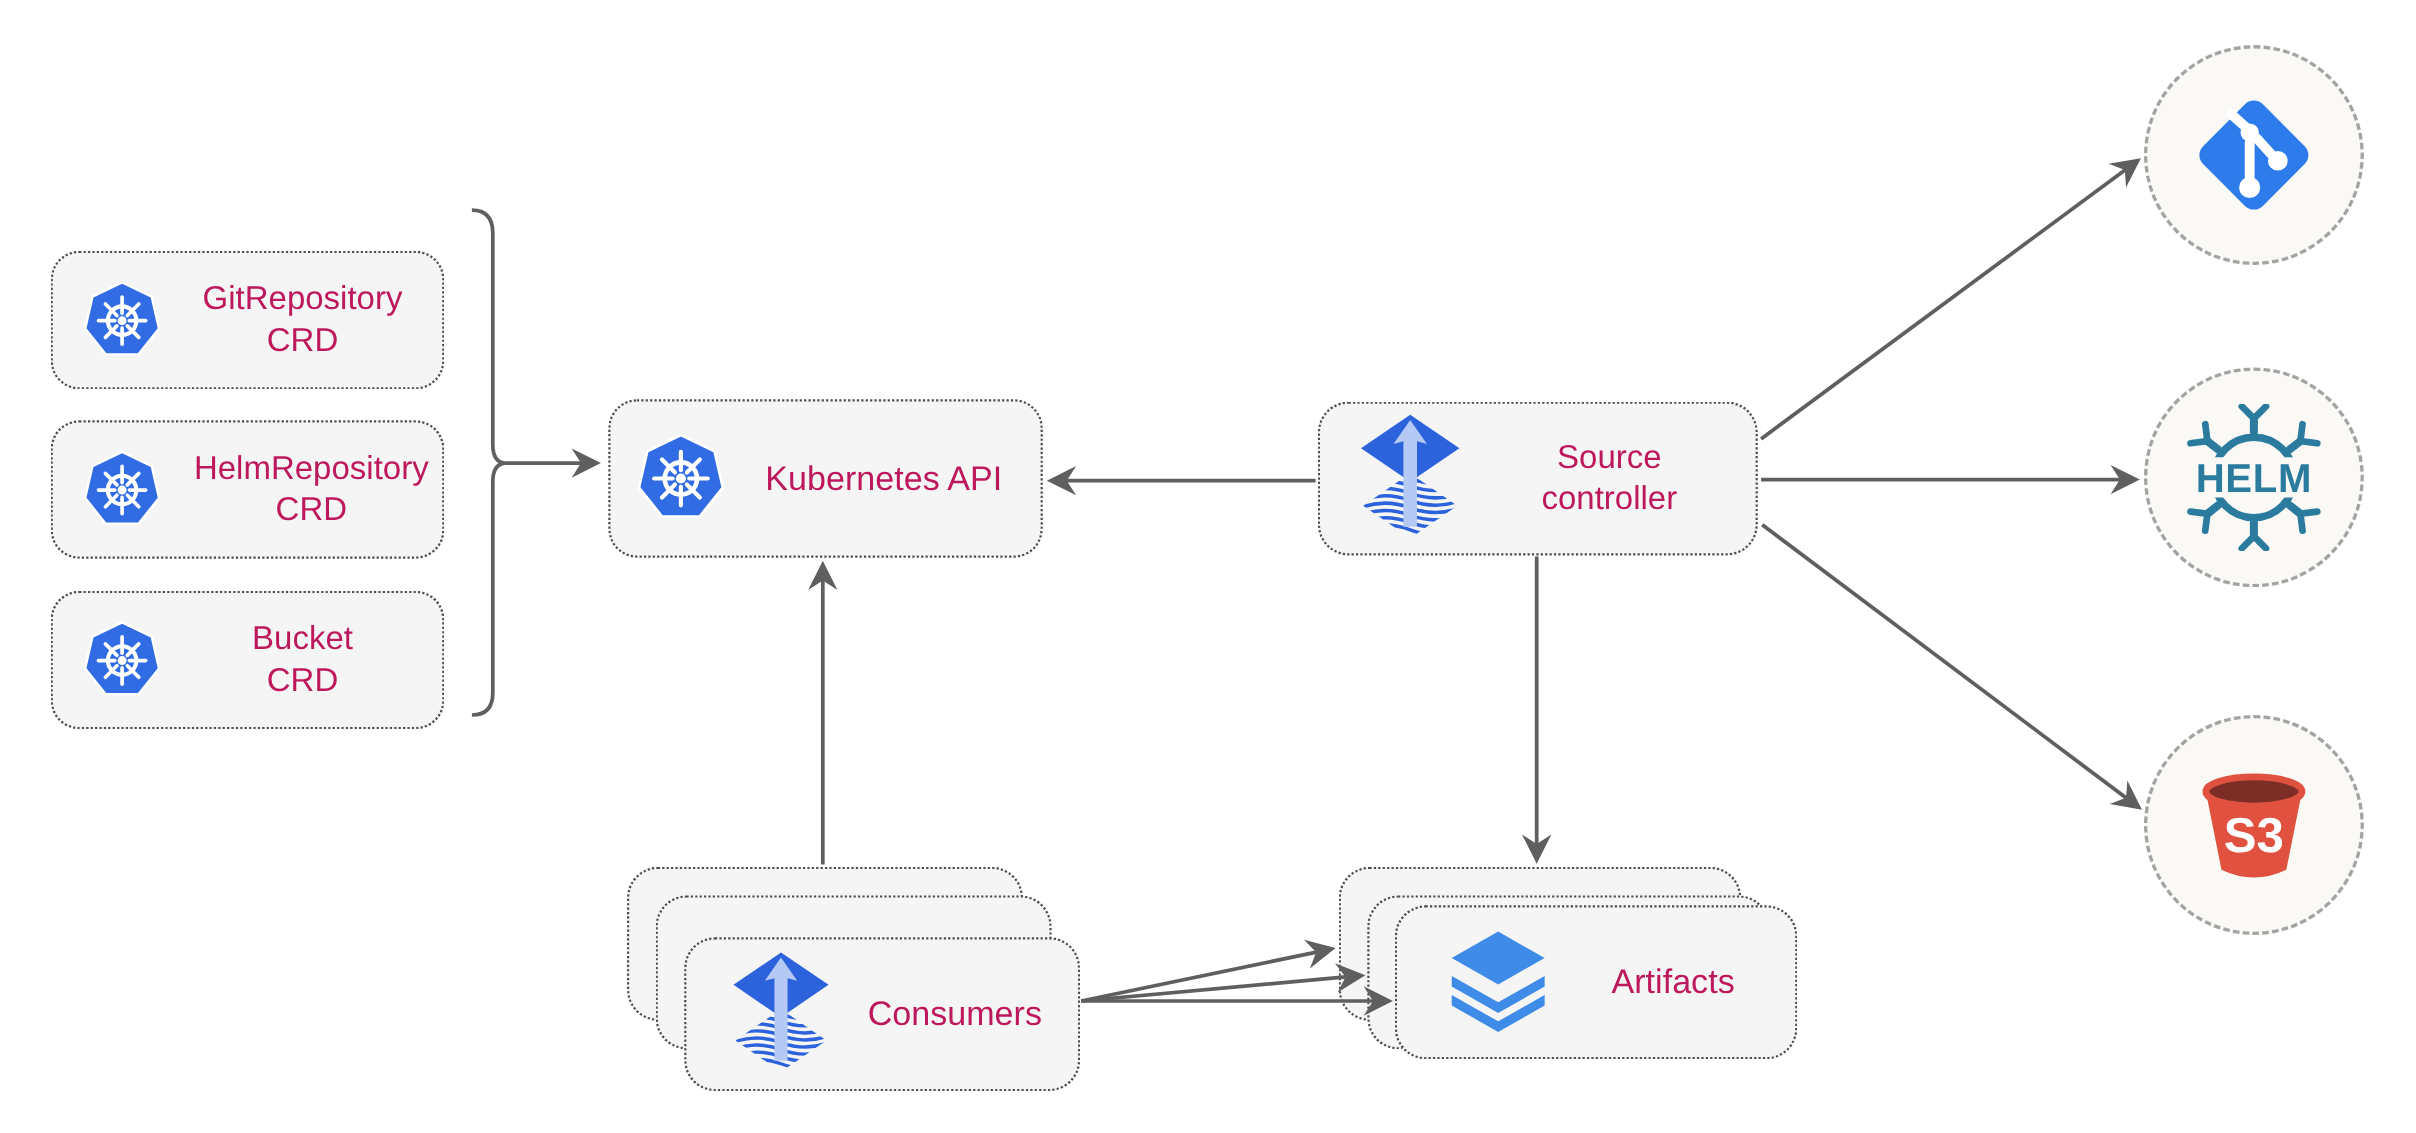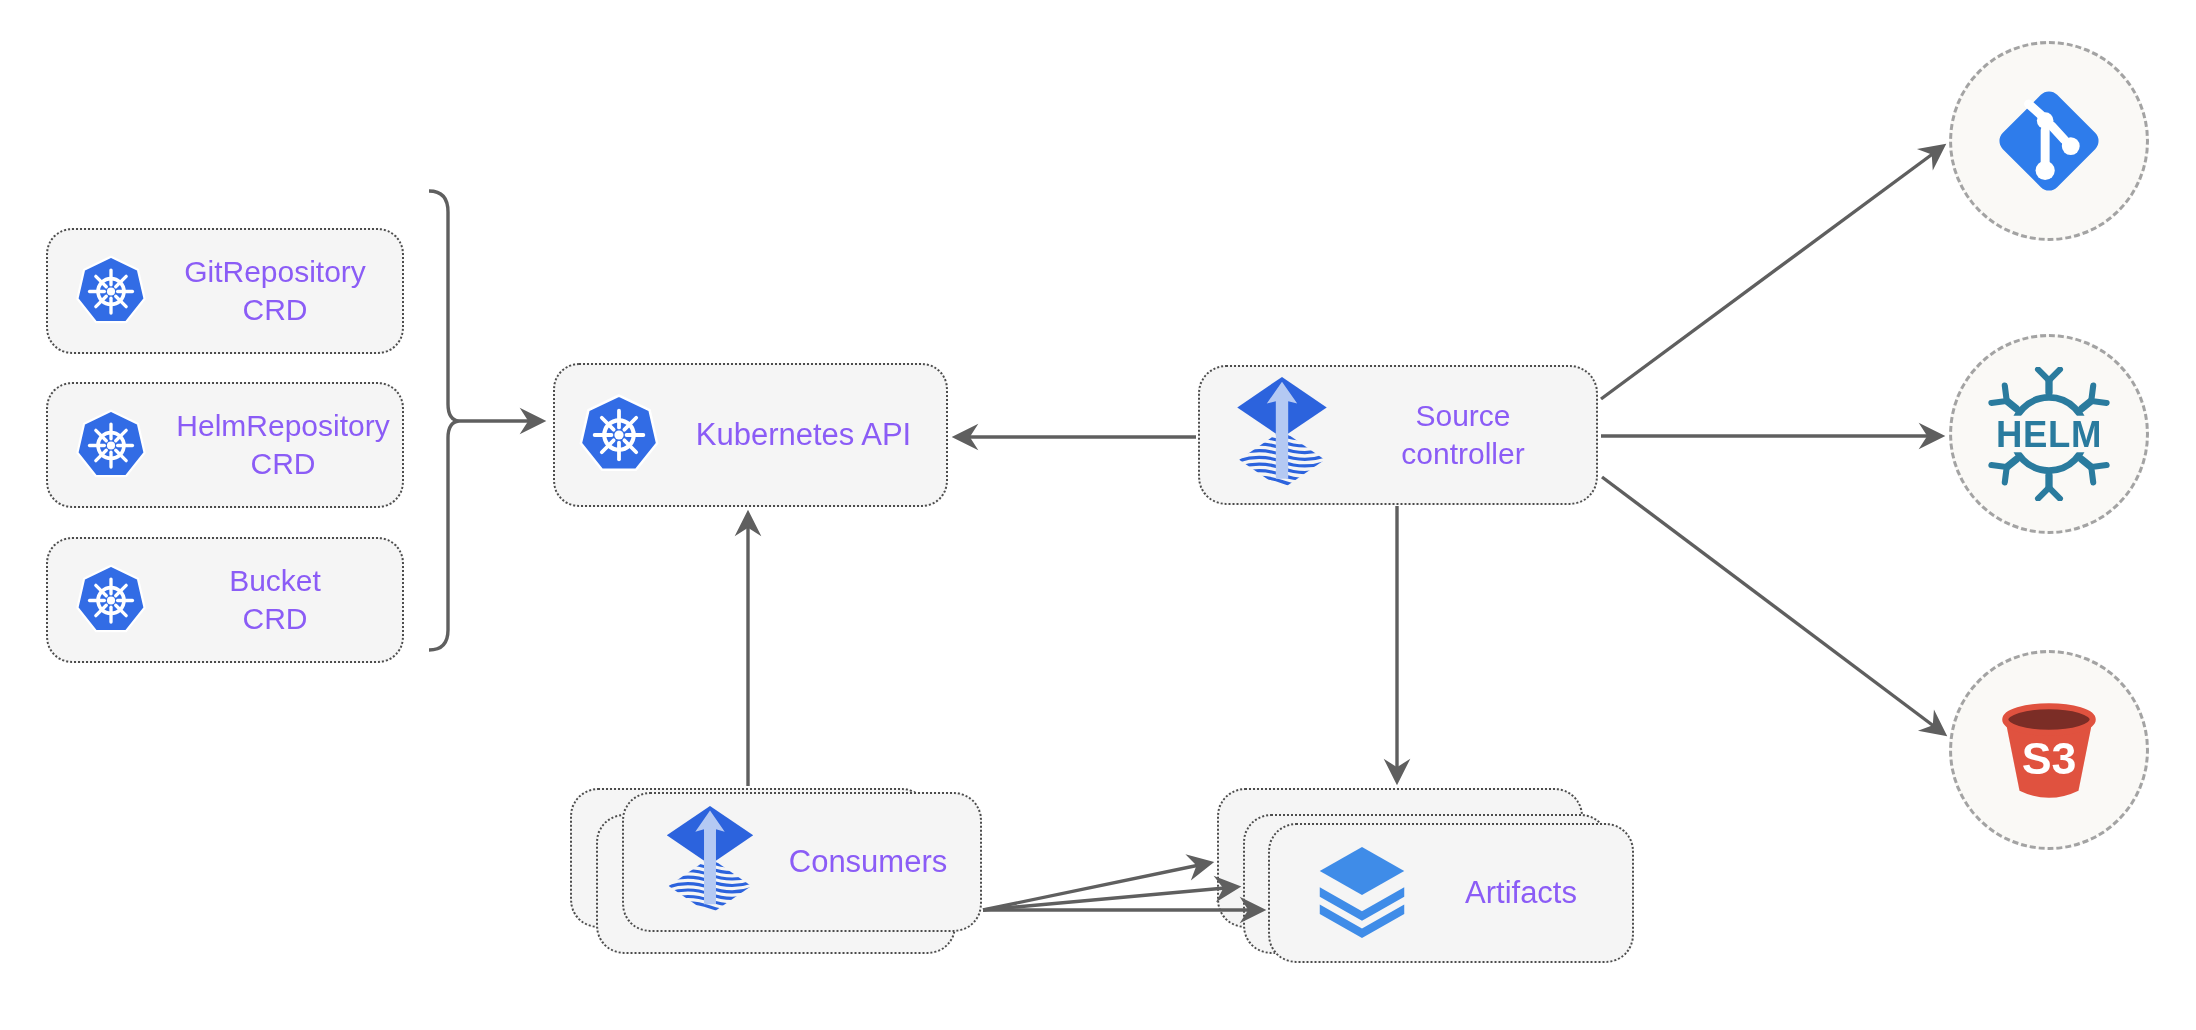--- a/index.html
+++ b/index.html
@@ -10,21 +10,21 @@
   .node{
     position:absolute;box-sizing:border-box;background:#f5f5f5;
     border:2px dotted #4c4c4c;border-radius:26px;
     display:flex;align-items:center;
   }
   .stackbox{
     position:absolute;box-sizing:border-box;background:#f5f5f5;
     border:2px dotted #4c4c4c;border-radius:28px;
   }
   .stackbox.front{display:flex;align-items:center;}
-  .node-label{flex:1;text-align:center;font-size:30px;line-height:38px;color:#8b5cf6;}
+  .node-label{flex:1;text-align:center;font-size:30px;line-height:38px;color:#be185d;}
   .node-label.single{font-size:31px;}
   .ext-circle{
     position:absolute;box-sizing:border-box;width:200px;height:200px;border-radius:50%;
     background:#faf9f6;border:3px dashed #a3a3a3;
     display:flex;align-items:center;justify-content:center;
   }
   .icon-slot{flex:0 0 auto;display:flex;align-items:center;justify-content:center;}
   .edges{position:absolute;left:0;top:0;z-index:6;pointer-events:none;}
   .defs-holder{position:absolute;width:0;height:0;overflow:hidden;}
 </style>
@@ -169,21 +169,21 @@
     <span class="icon-slot">
       <svg width="84" height="88">
           <use href="#sym-k8s"></use>
         </svg>
     </span>
     <div class="node-label single">Kubernetes API</div>
   </div>
 
   <div class="stackbox" style="left:570px;top:788px;width:360px;height:140px;"></div>
   <div class="stackbox" style="left:596px;top:814px;width:360px;height:140px;"></div>
-  <div class="stackbox front" style="left:622px;top:792px;width:360px;height:140px;padding-left:40px;">
+  <div class="stackbox front" style="left:622px;top:852px;width:360px;height:140px;padding-left:40px;">
     <span class="icon-slot">
       <svg width="92" height="114">
           <use href="#sym-flux"></use>
         </svg>
     </span>
     <div class="node-label single">Consumers</div>
   </div>
 
   <div class="stackbox" style="left:1217px;top:788px;width:366px;height:140px;"></div>
   <div class="stackbox" style="left:1243px;top:814px;width:366px;height:140px;"></div>

